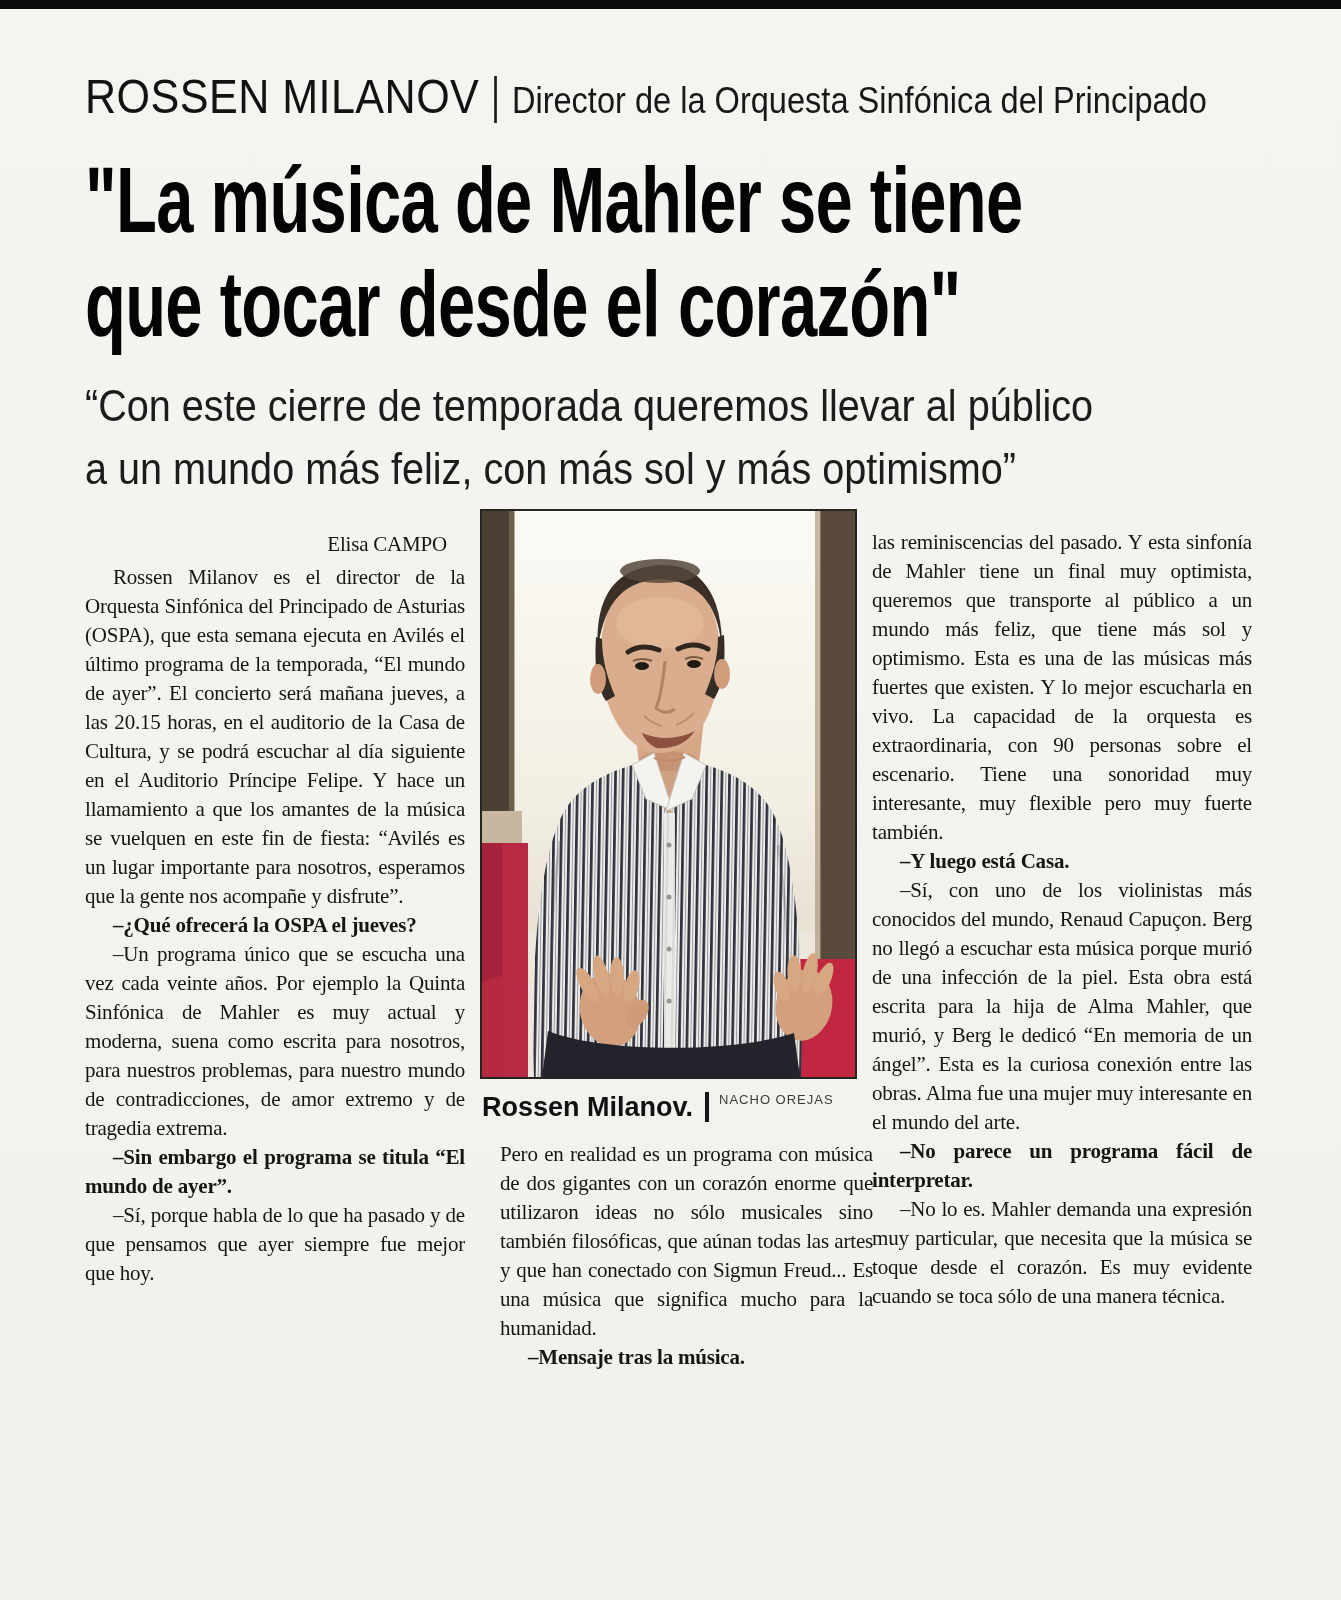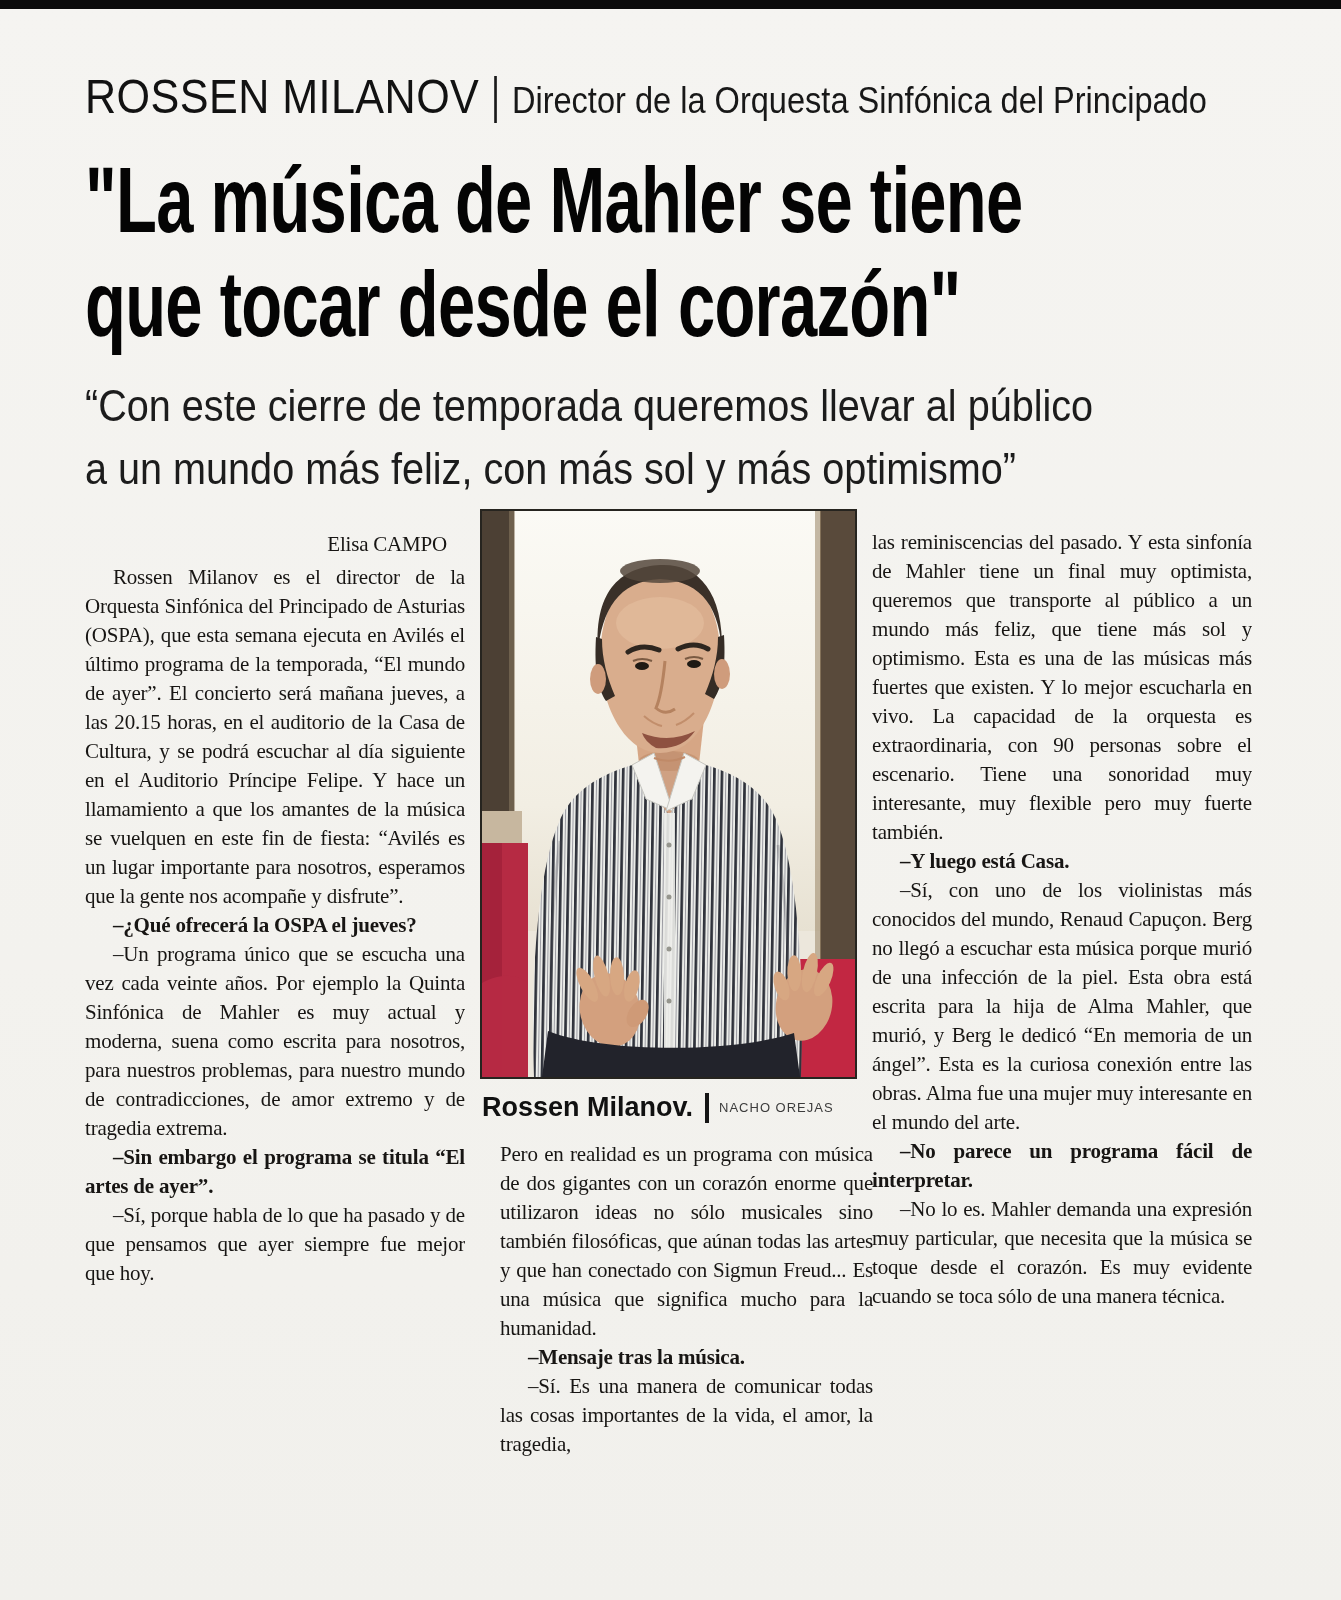--- a/index.html
+++ b/index.html
@@ -35,21 +35,21 @@
   .para.q { font-weight:700; }
   .byline { margin:0 0 3px 0; text-align:right; padding-right:18px; line-height:32px; }
 
   
   .photo { position:absolute; left:480px; top:509px; width:373px; height:566px; margin:0;
            border:2px solid #26241f; box-sizing:content-box; background:#ece7dc; }
   .photo svg { display:block; width:100%; height:100%; }
 
   
   .caption { position:absolute; left:482px; top:1092px; width:373px; white-space:nowrap;
-             font-family:"Liberation Sans",sans-serif; display:flex; align-items:center; }
+             font-family:"Liberation Sans",sans-serif; display:flex; }
   .cap-name { font-weight:700; font-size:27px; color:#111; }
   .cap-sep { width:4px; height:30px; background:#151515; margin:0 10px 0 12px; }
   .cap-credit { font-size:13px; letter-spacing:1px; color:#3c3c3c; }
 </style>
 </head>
 <body>
 
 <div class="page">
   <div class="topbar"></div>
 
@@ -69,21 +69,21 @@
   <h2 class="subhead">
     <span class="sh-line">“Con este cierre de temporada queremos llevar al público</span>
     <span class="sh-line">a un mundo más feliz, con más sol y más optimismo”</span>
   </h2>
 
   <section class="col col1">
     <p class="byline">Elisa CAMPO</p>
     <p class="para indent">Rossen Milanov es el director de la Orquesta Sinfónica del Principado de Asturias (OSPA), que esta semana ejecuta en Avilés el último programa de la temporada, “El mundo de ayer”. El concierto será mañana jueves, a las 20.15 horas, en el auditorio de la Casa de Cultura, y se podrá escuchar al día siguiente en el Auditorio Príncipe Felipe. Y hace un llamamiento a que los amantes de la música se vuelquen en este fin de fiesta: “Avilés es un lugar importante para nosotros, esperamos que la gente nos acompañe y disfrute”.</p>
     <p class="para indent q">–¿Qué ofrecerá la OSPA el jueves?</p>
     <p class="para indent">–Un programa único que se escucha una vez cada veinte años. Por ejemplo la Quinta Sinfónica de Mahler es muy actual y moderna, suena como escrita para nosotros, para nuestros problemas, para nuestro mundo de contradicciones, de amor extremo y de tragedia extrema.</p>
-    <p class="para indent q">–Sin embargo el programa se titula “El artes de ayer”.</p>
+    <p class="para indent q">–Sin embargo el programa se titula “El mundo de ayer”.</p>
     <p class="para indent">–Sí, porque habla de lo que ha pasado y de que pensamos que ayer siempre fue mejor que hoy.</p>
   </section>
 
   <figure class="photo">
     <svg viewBox="0 0 373 566" preserveAspectRatio="none" aria-hidden="true">
       <defs>
         <linearGradient id="windowGrad" x1="0" y1="0" x2="0" y2="1">
           <stop offset="0" stop-color="#fbfaf5"></stop>
           <stop offset="0.7" stop-color="#f2eee3"></stop>
           <stop offset="1" stop-color="#e7e1d2"></stop>
@@ -179,21 +179,20 @@
 
   <div class="caption">
     <span class="cap-name">Rossen Milanov.</span>
     <span class="cap-sep"></span>
     <span class="cap-credit">NACHO OREJAS</span>
   </div>
 
   <section class="col col2">
     <p class="para cont">Pero en realidad es un programa con música de dos gigantes con un corazón enorme que utilizaron ideas no sólo musicales sino también filosóficas, que aúnan todas las artes y que han conectado con Sigmun Freud... Es una música que significa mucho para la humanidad.</p>
     <p class="para indent q">–Mensaje tras la música.</p>
-    <p class="para indent">–Sí. Es una manera de comunicar todas las cosas importantes de la vida, el amor, la tragedia,</p>
   </section>
 
   <section class="col col3">
     <p class="para cont">las reminiscencias del pasado. Y esta sinfonía de Mahler tiene un final muy optimista, queremos que transporte al público a un mundo más feliz, que tiene más sol y optimismo. Esta es una de las músicas más fuertes que existen. Y lo mejor escucharla en vivo. La capacidad de la orquesta es extraordinaria, con 90 personas sobre el escenario. Tiene una sonoridad muy interesante, muy flexible pero muy fuerte también.</p>
     <p class="para indent q">–Y luego está Casa.</p>
     <p class="para indent">–Sí, con uno de los violinistas más conocidos del mundo, Renaud Capuçon. Berg no llegó a escuchar esta música porque murió de una infección de la piel. Esta obra está escrita para la hija de Alma Mahler, que murió, y Berg le dedicó “En memoria de un ángel”. Esta es la curiosa conexión entre las obras. Alma fue una mujer muy interesante en el mundo del arte.</p>
     <p class="para indent q">–No parece un programa fácil de interpretar.</p>
     <p class="para indent">–No lo es. Mahler demanda una expresión muy particular, que necesita que la música se toque desde el corazón. Es muy evidente cuando se toca sólo de una manera técnica.</p>
   </section>
 </div>

